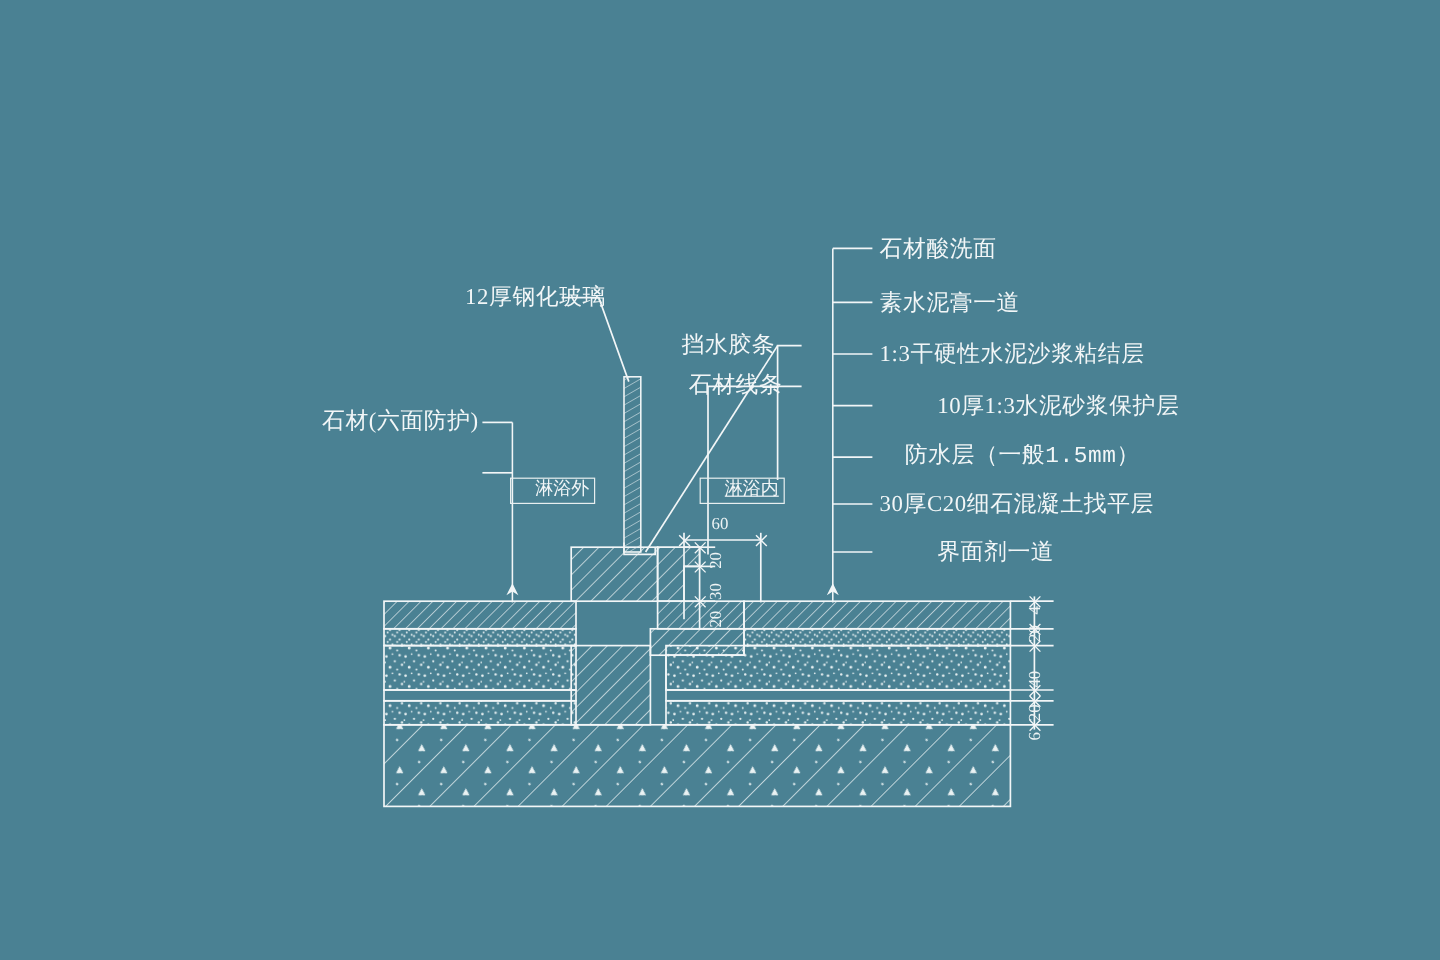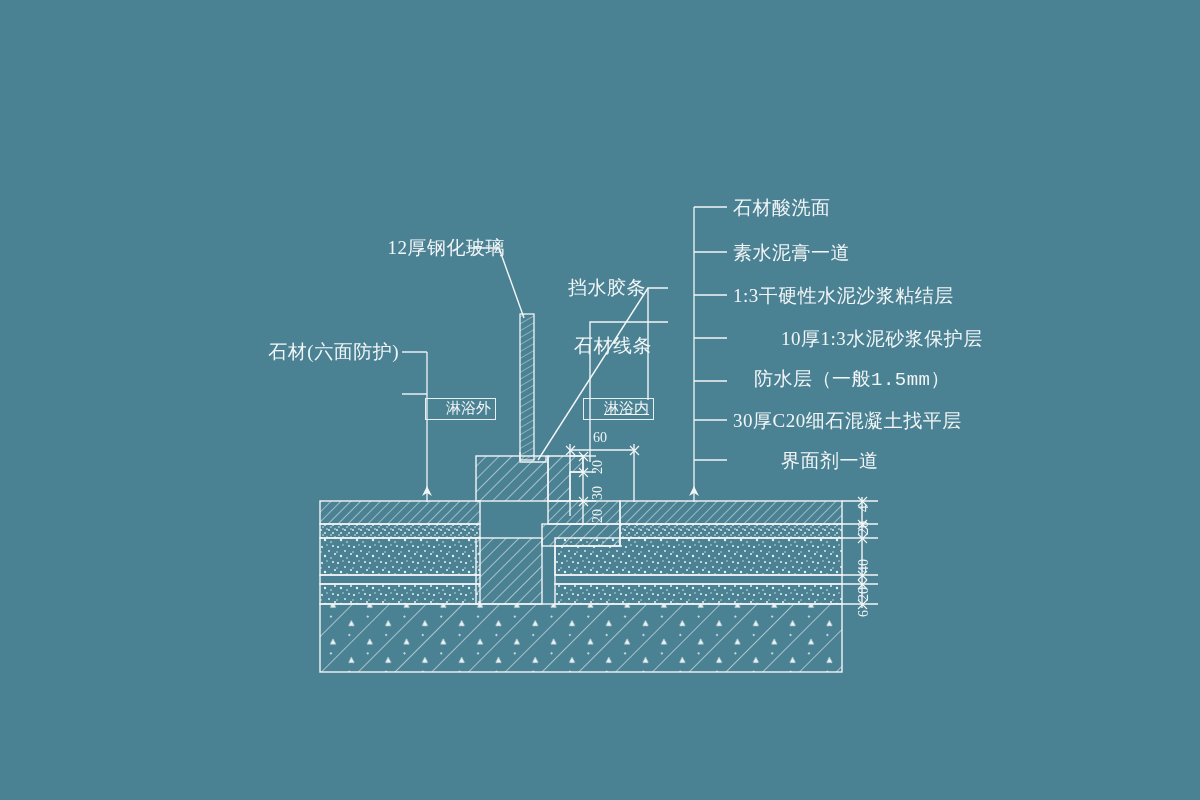--- a/index.html
+++ b/index.html
@@ -192,21 +192,21 @@
   <div class="lbl" style="left:733px;top:286px;">1:3干硬性水泥沙浆粘结层</div>
   <div class="lbl" style="left:733px;top:329px;margin-left:48px;">10厚1:3水泥砂浆保护层</div>
   <div class="lbl" style="left:754px;top:371px;font-family:Liberation Mono, monospace;">防水层（一般1.5mm）</div>
   <div class="lbl" style="left:733px;top:411px;">30厚C20细石混凝土找平层</div>
   <div class="lbl" style="left:733px;top:451px;margin-left:48px;">界面剂一道</div>
 
   <div class="lbl rtext" style="left:251px;top:342px;width:148px;">石材(六面防护)</div>
 
   <div class="lbl rtext" style="left:345px;top:238px;width:120px;margin-left:40px;">12厚钢化玻璃</div>
   <div class="lbl" style="left:568px;top:278px;">挡水胶条</div>
-  <div class="lbl" style="left:574px;top:312px;margin-top:24px;">石材线条</div>
+  <div class="lbl" style="left:574px;top:312px;">石材线条</div>
 
   <div class="boxlbl" style="left:425px;top:398px;">淋浴外</div>
   <div class="boxlbl" style="left:583px;top:398px;text-decoration:underline;">淋浴内</div>
 
   <div class="dim" style="left:593px;top:431px;">60</div>
 
   <div class="dim vert" style="left:591px;top:474px;">20</div>
   <div class="dim vert" style="left:591px;top:500px;">30</div>
   <div class="dim vert" style="left:591px;top:523px;">20</div>
 

